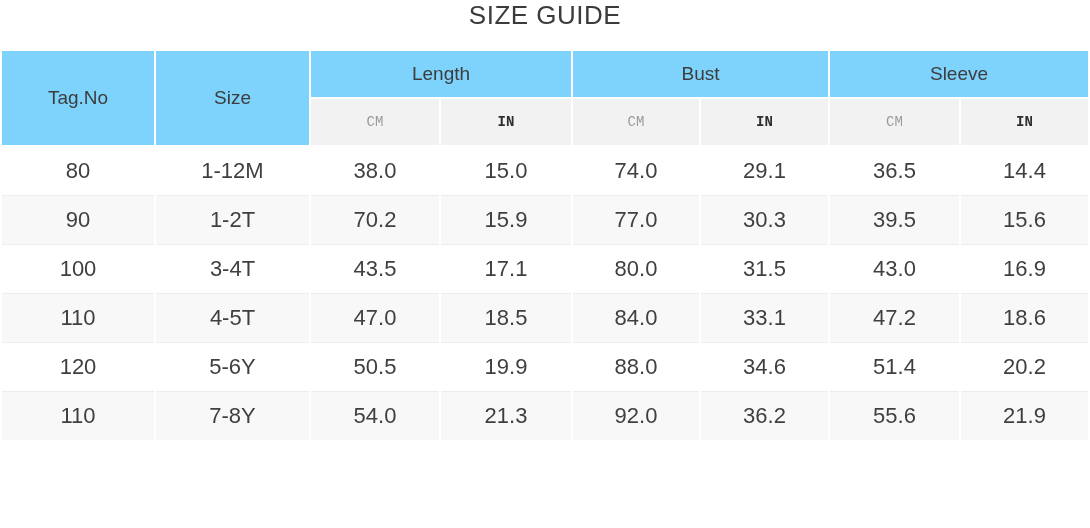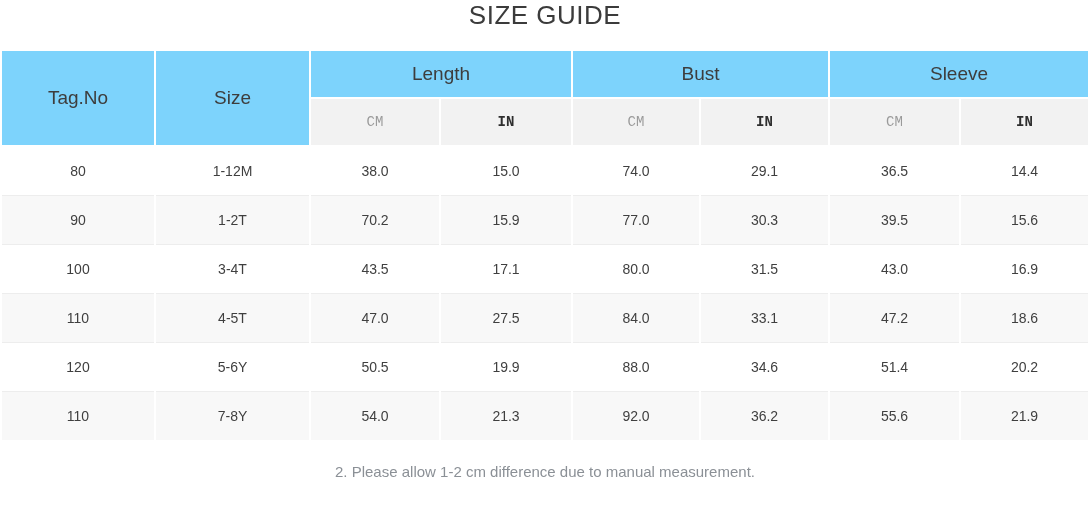--- a/index.html
+++ b/index.html
@@ -31,21 +31,21 @@
 
   thead th { background:#7dd3fc; color:#3d3d3d; font-size:19px; }
   .group-row th { height:46px; }
   .unit-row th {
     background:#f2f2f2; height:46px;
     font-size:14px; border-top:2px solid #ffffff;font-family:Liberation Mono, monospace;
   }
   .unit-row th.unit-cm { color:#9a9a9a; font-weight:400; }
   .unit-row th.unit-in { color:#2e2e2e; font-weight:700; }
 
-  tbody td { height:48px; font-size:14px; border-top:1px solid #ededed; }
+  tbody td { height:48px; font-size:22px; border-top:1px solid #ededed; }
   tbody tr:first-child td { border-top:2px solid #ffffff; }
   tbody tr:nth-child(even) { background:#f8f8f8; }
   td.val-dark { color:#3f3f3f; }
   td.val-gray { color:#404040; }
 
   .notes {
     margin-top:20px;
     text-align:center;
     color:#8b9096;
     font-size:15px;
@@ -113,21 +113,21 @@
       <td class="val-dark">17.1</td>
       <td class="val-gray">80.0</td>
       <td class="val-dark">31.5</td>
       <td class="val-gray">43.0</td>
       <td class="val-dark">16.9</td>
     </tr>
     <tr>
       <td class="val-dark">110</td>
       <td class="val-dark">4-5T</td>
       <td class="val-gray">47.0</td>
-      <td class="val-dark">27.5</td>
+      <td class="val-dark">18.5</td>
       <td class="val-gray">84.0</td>
       <td class="val-dark">33.1</td>
       <td class="val-gray">47.2</td>
       <td class="val-dark">18.6</td>
     </tr>
     <tr>
       <td class="val-dark">120</td>
       <td class="val-dark">5-6Y</td>
       <td class="val-gray">50.5</td>
       <td class="val-dark">19.9</td>
@@ -143,14 +143,13 @@
       <td class="val-dark">21.3</td>
       <td class="val-gray">92.0</td>
       <td class="val-dark">36.2</td>
       <td class="val-gray">55.6</td>
       <td class="val-dark">21.9</td>
     </tr>
   </tbody>
 </table>
 
 <div class="notes">
-  <div>2. Please allow 1-2 cm difference due to manual measurement.</div>
 </div>
 
 </body></html>

